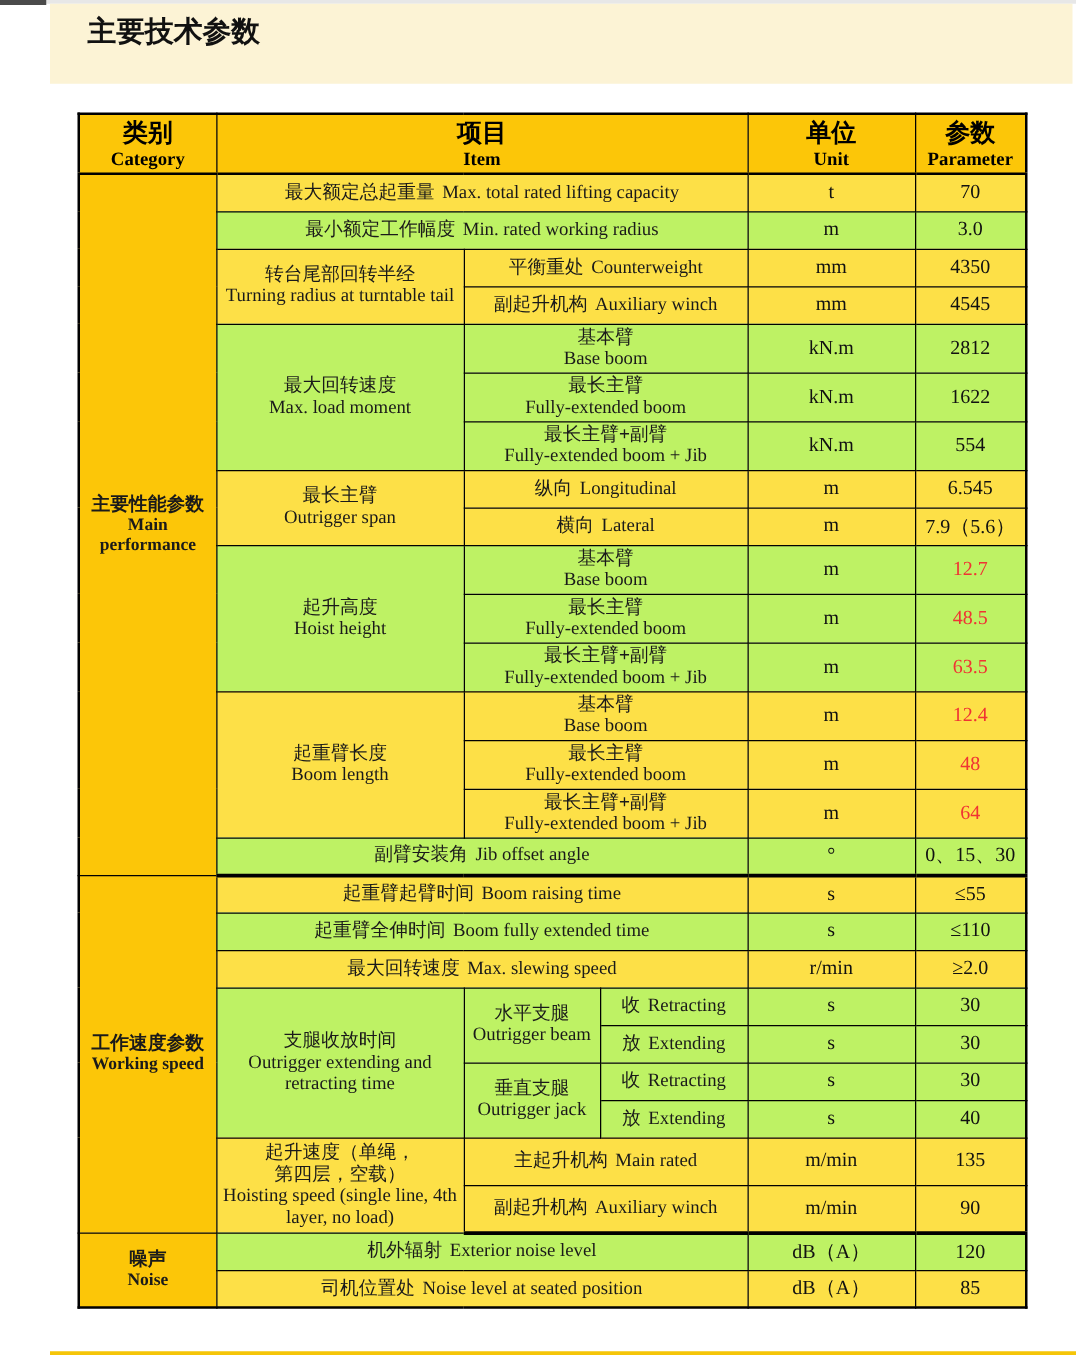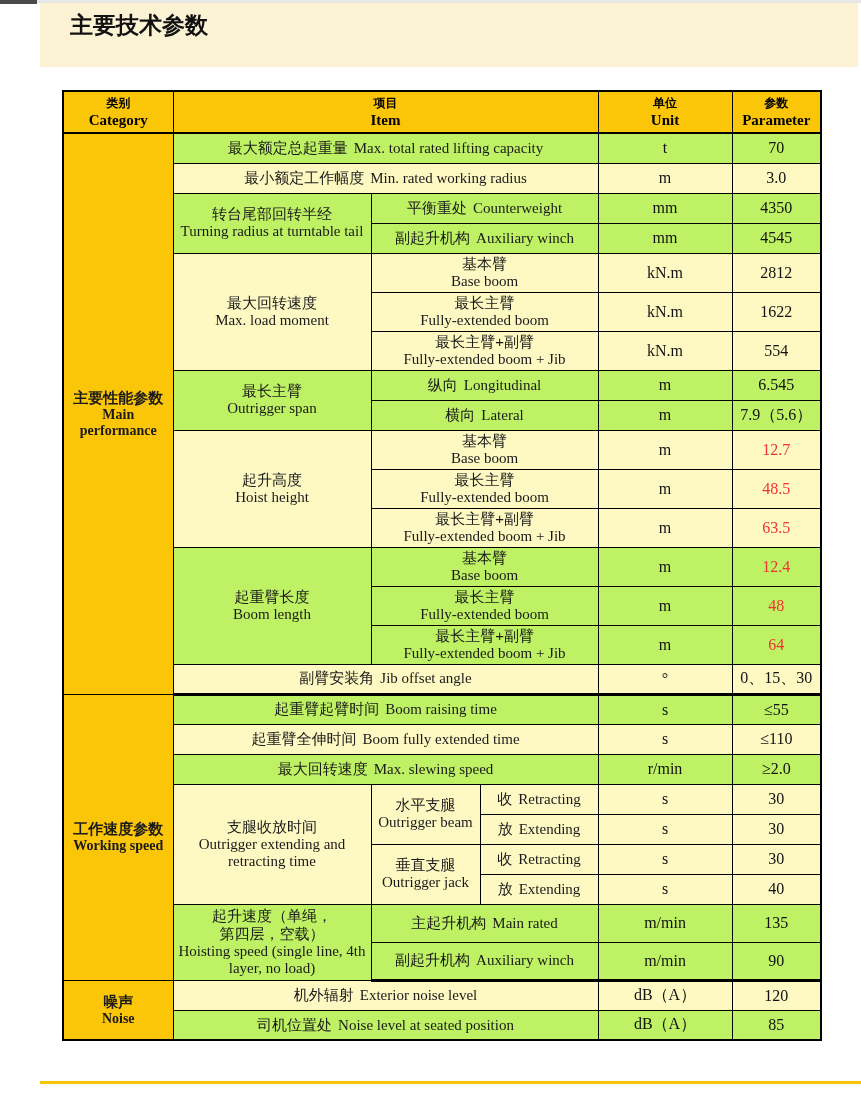--- a/index.html
+++ b/index.html
@@ -28,29 +28,29 @@
   tr.hdr   { height:42px; }
   tr.h30   { height:30px; }
   tr.h39   { height:39px; }
   tr.h38   { height:38px; }
   tr.h29   { height:30px; }
 
   tr.hdr td { background:#fcc608; border-bottom:2px solid #000; }
   td.cat { background:#fcc608; }
   tr.sec-end td { border-bottom:3px solid #000000; }
 
-  .bg-light { background:#bef264;margin-left:24px; }
-  .bg-dark  { background:#fef9c3; }
+  .bg-light { background:#fde047;margin-left:24px; }
+  .bg-dark  { background:#bef264; }
 
   .zh { font-family:"Liberation Sans", sans-serif; font-size:15px; color:#1a1a1a; line-height:1.2; }
   .en { font-family:"Liberation Serif", serif; font-size:15px; color:#1a1a1a; line-height:1.15; }
   .inline-pair .zh, .inline-pair .en { display:inline; }
   .inline-pair .zh { margin-right:6px; }
 
-  .hdr-zh { font-family:"Liberation Sans", sans-serif; font-weight:bold; font-size:12px; }
+  .hdr-zh { font-family:"Liberation Sans", sans-serif; font-weight:bold; font-size:20px; }
   .hdr-en { font-family:"Liberation Serif", serif; font-weight:bold; font-size:15px; }
 
   .cat .zh { font-weight:bold; font-size:15px; }
   .cat .en { font-weight:bold; font-size:14px; }
 
   td.val, td.unit { font-family:"Liberation Serif", serif; font-size:16px; color:#111111; }
   td.val.red { color:#f03333; }
 
   .bottom-rule { position:absolute; left:40px; top:1081px; width:821px; height:3px; background:#f5c508; }
 </style>

